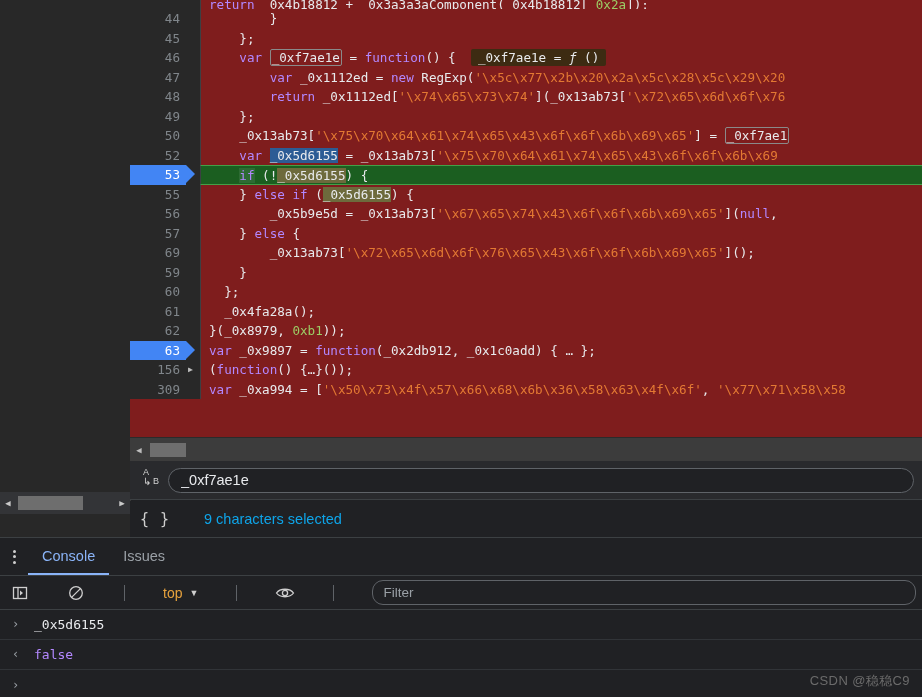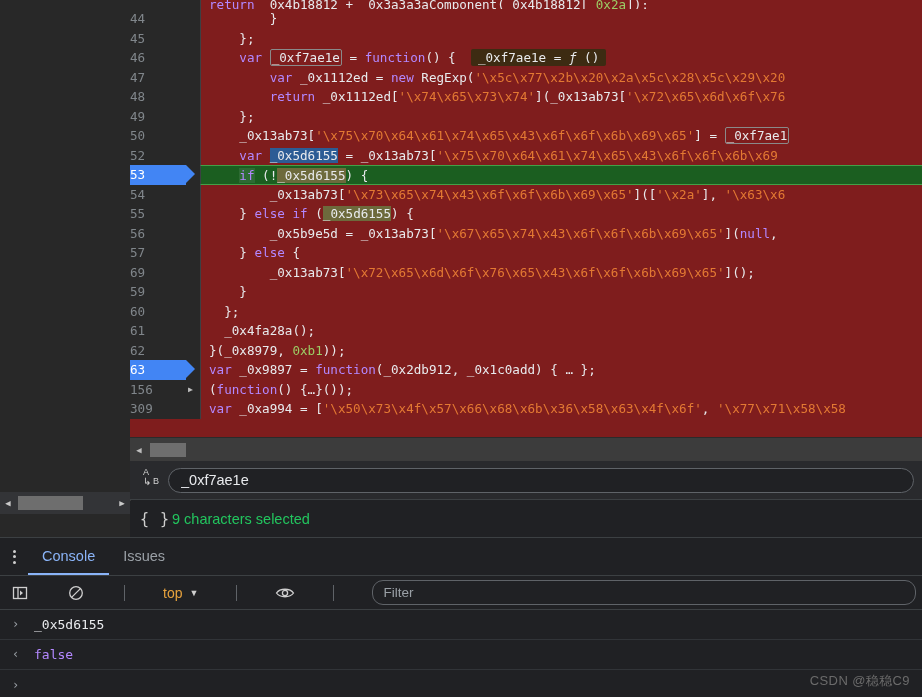--- a/index.html
+++ b/index.html
@@ -63,20 +63,21 @@
     line-height: 19.5px;
     white-space: pre;
     font-family: "DejaVu Sans Mono", monospace;
     font-size: 12.6px;
     display: flex;
   }
   .gutter {
     position: relative;
     width: 56px;
     min-width: 56px;
+    text-align: right;
     padding-right: 6px;
     box-sizing: border-box;
     color: #80868b;
     background: #282828;
     font-size: 12.6px;
     z-index: 2;
   }
   .gutter.bp {
     color: #ffffff;
     background: #4285f4;
@@ -215,23 +216,24 @@
     box-sizing: border-box;
   }
   .braces-icon {
     color: #cfcfcf;
     font-family: "DejaVu Sans Mono", monospace;
     font-size: 15px;
     width: 32px;
     letter-spacing: 1px;
   }
   .status-text {
-    color: #22c55e;
+    color: #0ea5e9;
     font-family: "Liberation Sans", sans-serif;
     font-size: 14.5px;
+    margin-left: 32px;
   }
 
   
   .drawer {
     position: absolute;
     left: 0; top: 537px;
     width: 922px; height: 160px;
     background: #202124;
     border-top: 1px solid #3c4043;
   }
@@ -428,25 +430,20 @@
         <div class="fold"></div>
         <div class="code-text"><span class="kw">    var</span> <span class="sel-blue">_0x5d6155</span> <span class="plain">= _0x13ab73[</span><span class="str">'\x75\x70\x64\x61\x74\x65\x43\x6f\x6f\x6b\x69</span></div>
       </div>
 
       <div class="code-row exec">
         <div class="gutter bp">53</div>
         <div class="fold"></div>
         <div class="code-text"><span class="plain">    </span><span class="kw" style="background:#2d6b33;">if</span> <span class="plain">(!</span><span class="sel-olive">_0x5d6155</span><span class="plain">) {</span></div>
       </div>
 
-      <div class="code-row">
-        <div class="gutter">54</div>
-        <div class="fold"></div>
-        <div class="code-text"><span class="plain">        _0x13ab73[</span><span class="str">'\x73\x65\x74\x43\x6f\x6f\x6b\x69\x65'</span><span class="plain">]([</span><span class="str">'\x2a'</span><span class="plain">], </span><span class="str">'\x63\x6</span></div>
-      </div>
 
       <div class="code-row">
         <div class="gutter">55</div>
         <div class="fold"></div>
         <div class="code-text"><span class="plain">    } </span><span class="kw">else</span> <span class="kw">if</span> <span class="plain">(</span><span class="sel-olive">_0x5d6155</span><span class="plain">) {</span></div>
       </div>
 
       <div class="code-row">
         <div class="gutter">56</div>
         <div class="fold"></div>

